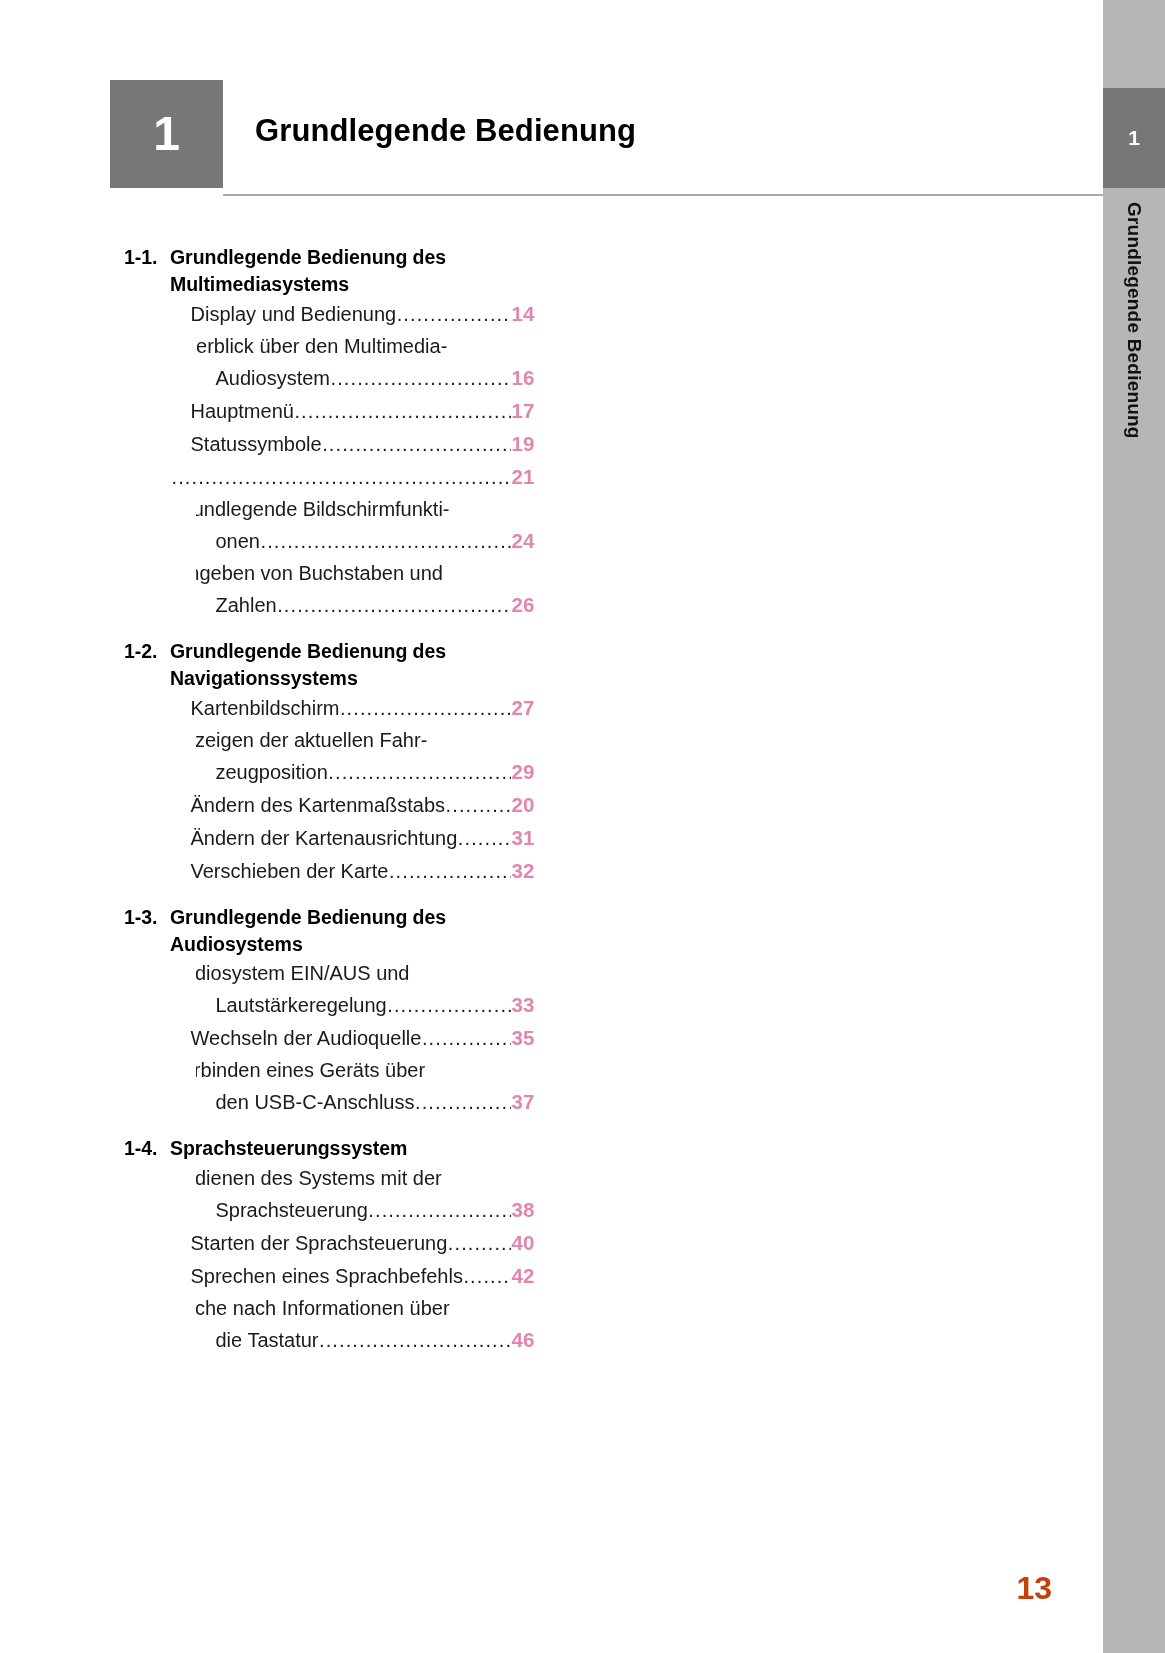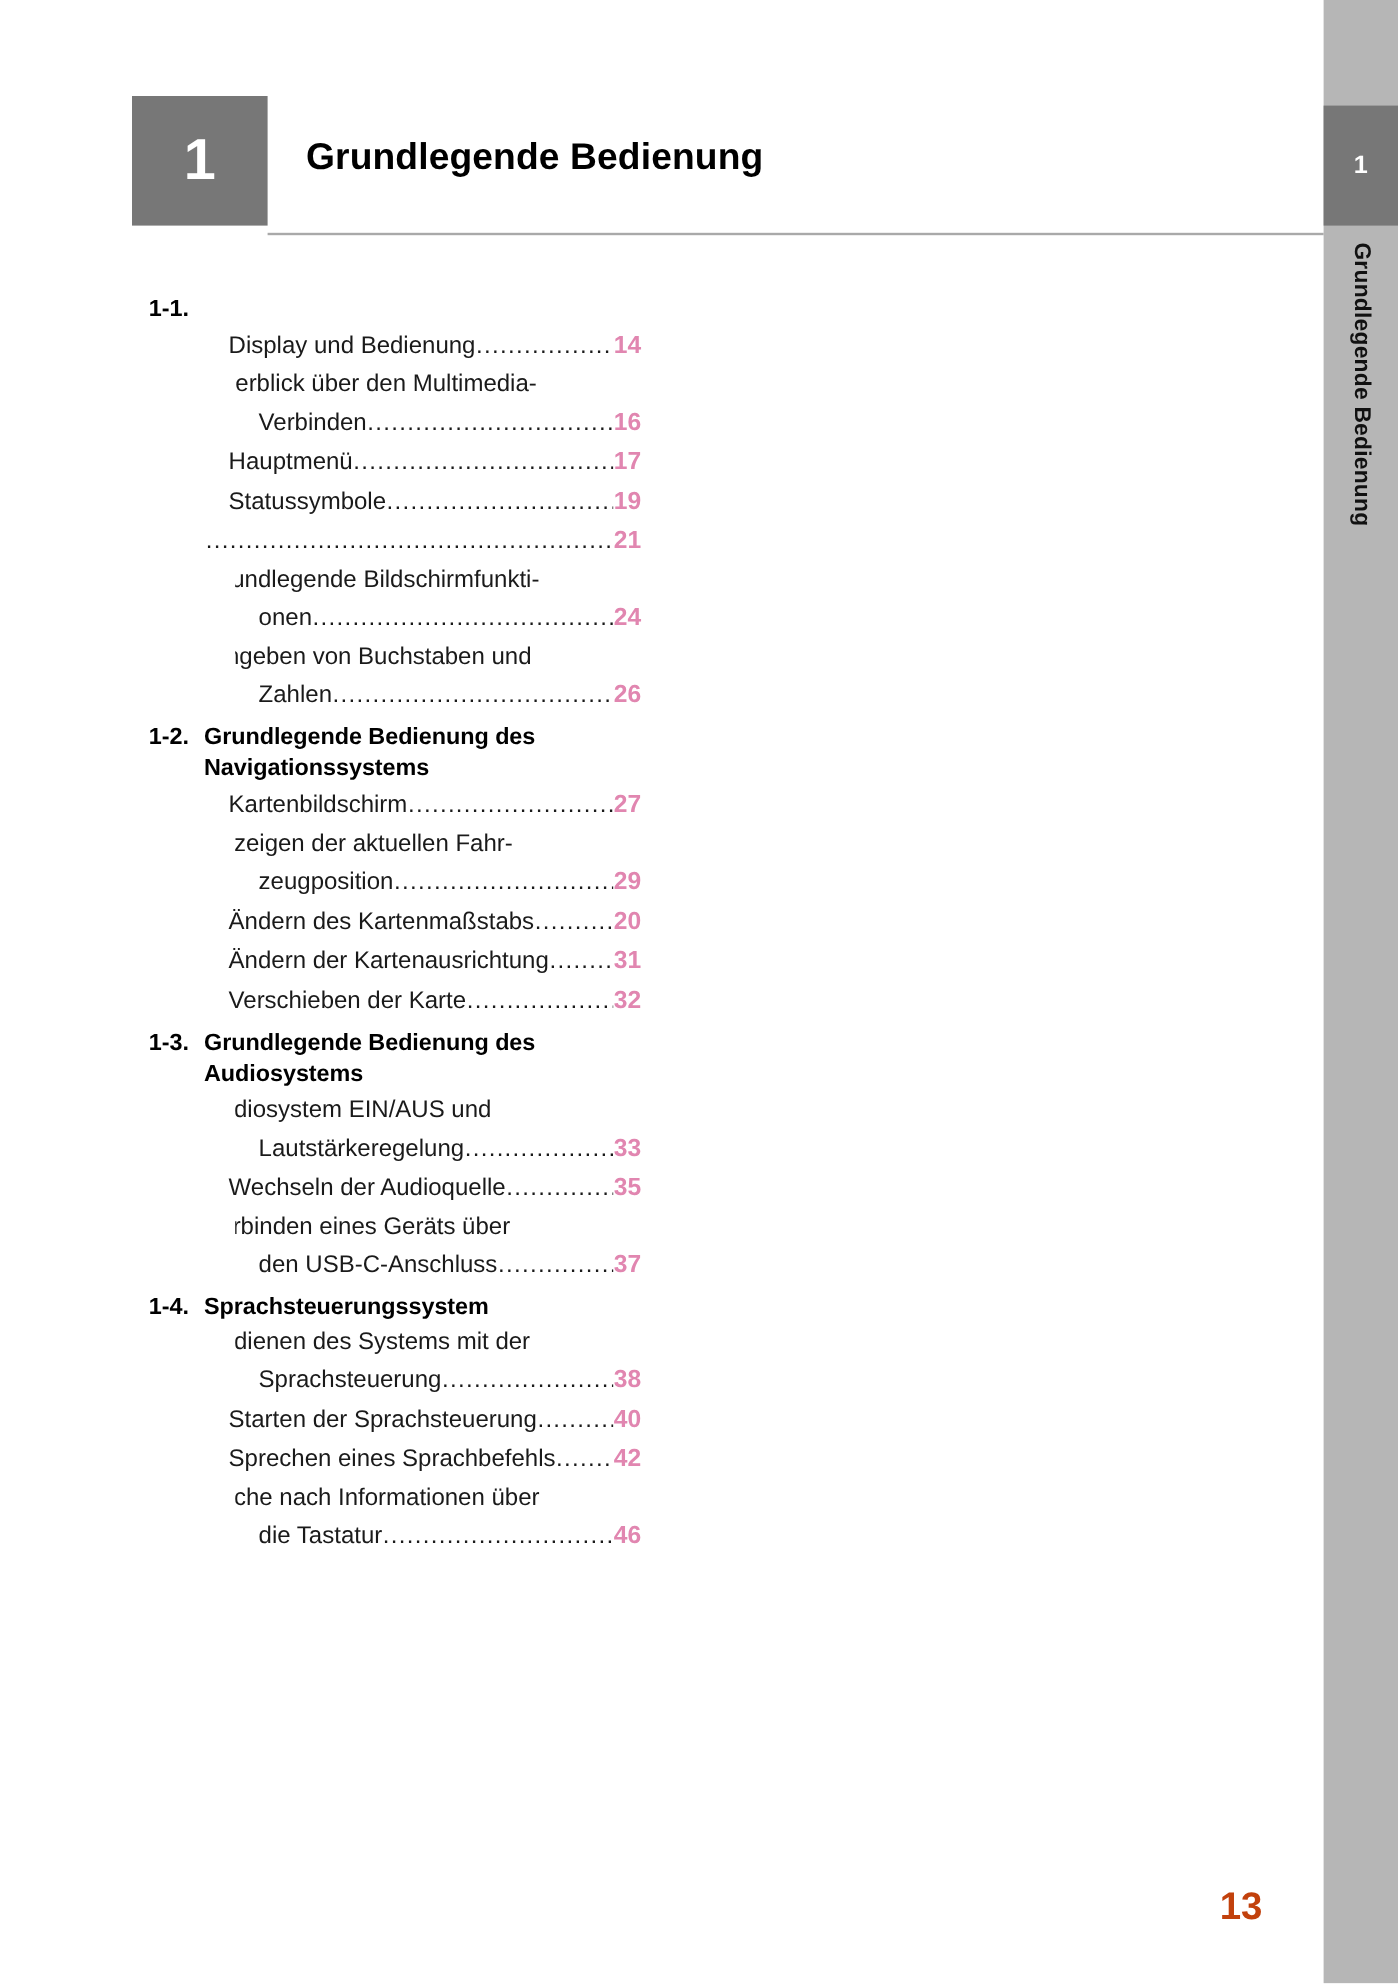--- a/index.html
+++ b/index.html
@@ -104,21 +104,21 @@
     left: 124px;
     top: 244px;
     width: 414px;
   }
   .toc-section-title {
     display: flex;
     font-size: 19.5px;
     font-weight: bold;
     color: #000000;
     line-height: 26.5px;
-    margin-top: 6px;
+    margin-top: 17px;
     letter-spacing: -0.05px;
   }
   .toc-section-title:first-child { margin-top: 0; }
   .toc-section-num {
     flex: 0 0 auto;
     width: 46px;
   }
   .toc-section-text {
     flex: 1 1 auto;
   }
@@ -197,35 +197,36 @@
     </div>
   </div>
 
   <div class="chapter-box">1</div>
   <div class="chapter-title">Grundlegende Bedienung</div>
   <div class="header-rule"></div>
 
   <div class="toc" id="toc-root">
       <div class="toc-section-title">
         <span class="toc-section-num">1-1.</span>
+        <span class="toc-section-text">Grundlegende Bedienung des Multimediasystems</span>
       </div>
       <div class="toc-entry">
         <div class="e-wrap">
           <div class="e-row">
             <span class="e-label">Display und Bedienung</span>
             <span class="e-leader">..........................................................................................</span>
             <span class="e-page">14</span>
           </div>
         </div>
       </div>
       <div class="toc-entry two-line">
         <div class="e-wrap">
           <span class="e-first">Überblick über den Multimedia-</span>
           <div class="e-row">
-            <span class="e-label">Verbinden</span>
+            <span class="e-label">Audiosystem</span>
             <span class="e-leader">..........................................................................................</span>
             <span class="e-page">16</span>
           </div>
         </div>
       </div>
       <div class="toc-entry">
         <div class="e-wrap">
           <div class="e-row">
             <span class="e-label">Hauptmenü</span>
             <span class="e-leader">..........................................................................................</span>

